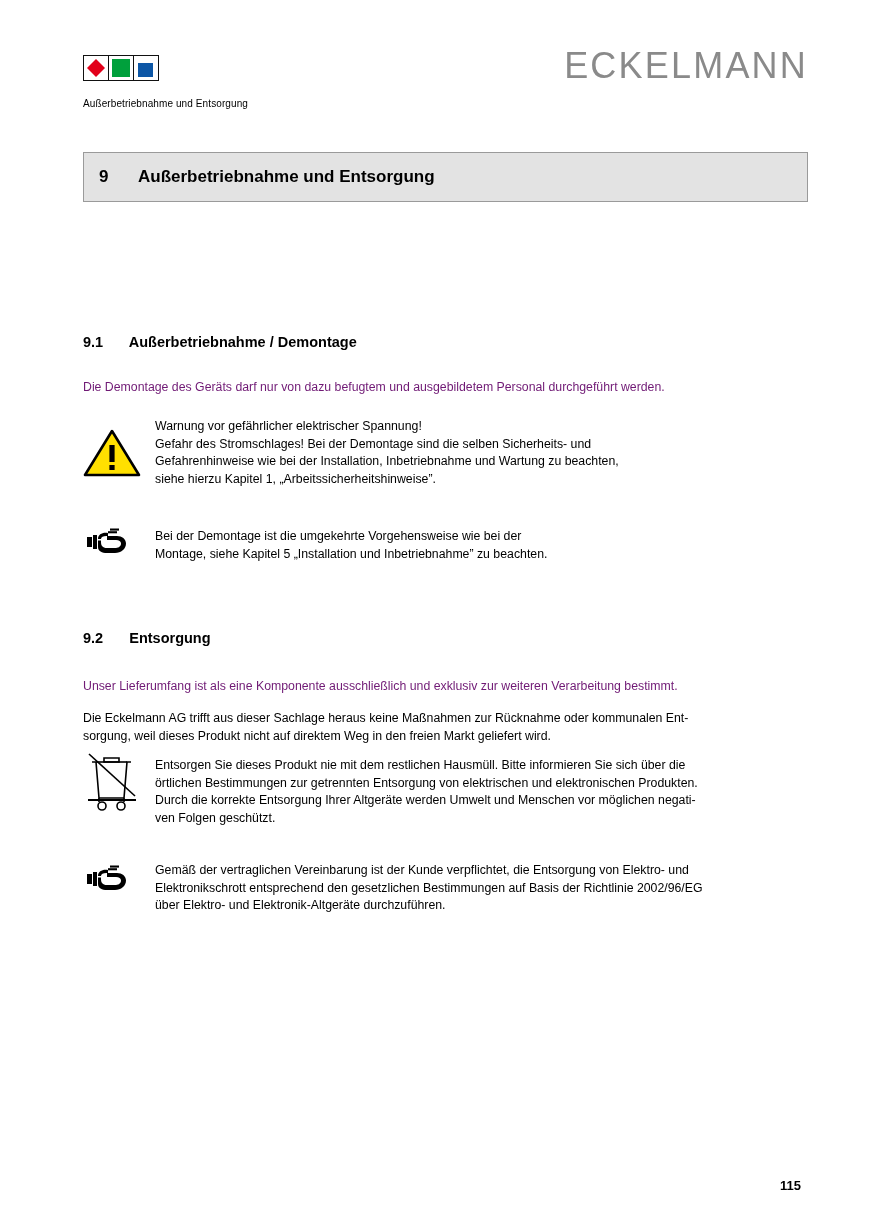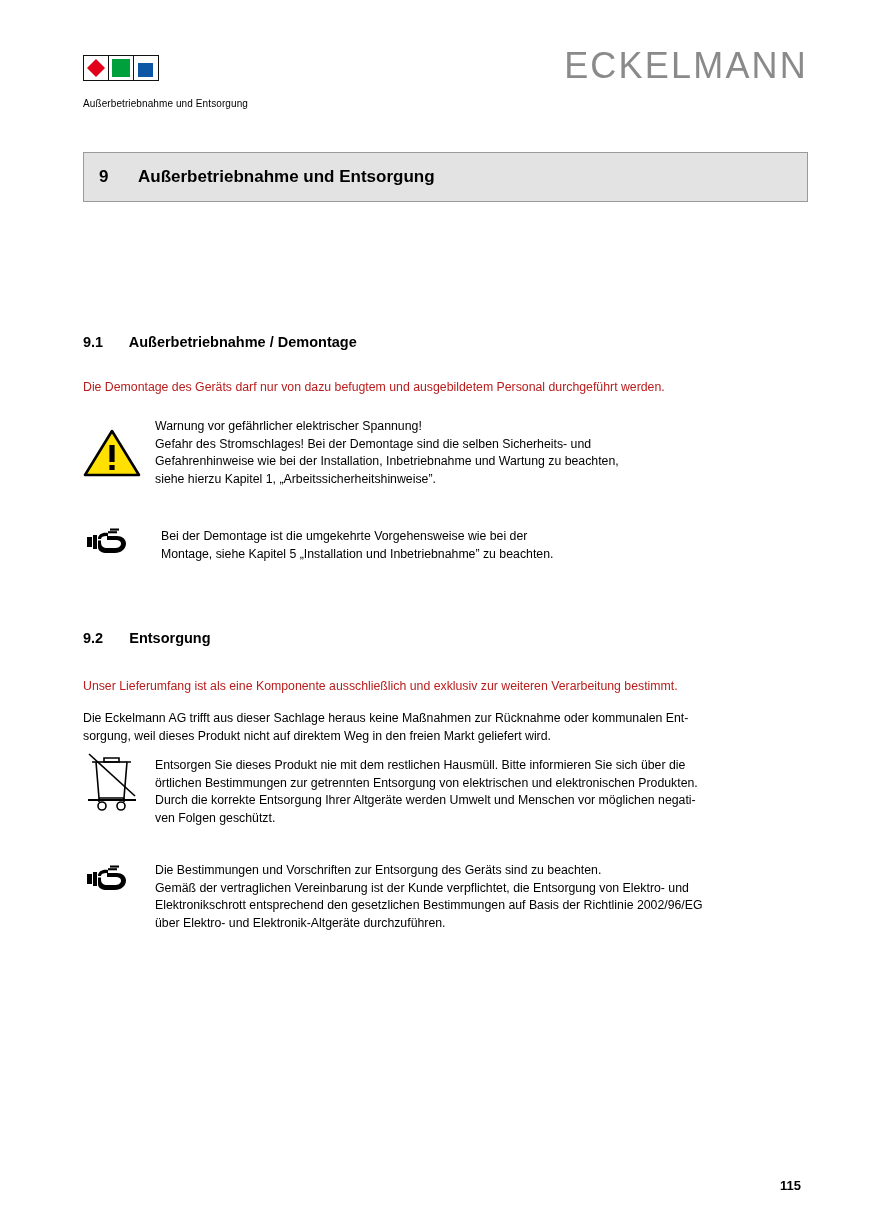--- a/index.html
+++ b/index.html
@@ -90,21 +90,21 @@
     position: absolute;
     font-size: 14.5px;
     font-weight: bold;
   }
   .sec-num { position: absolute; }
 
   .para {
     position: absolute;
     font-size: 12.3px;
     line-height: 17.5px;
-    color: #b91c1c;
+    color: #701a75;
   }
 
   .block {
     position: absolute;
   }
   .block .btext {
     font-size: 12.3px;
     line-height: 17.5px;
   }
   .bold { font-weight: normal; }
@@ -186,21 +186,21 @@
       <g fill="#000000">
         <path d="M2,9 L2,19 L7,19 L7,9 Z"></path>
         <path d="M8,7 L8,21 L12,21 L12,7 Z"></path>
         <path d="M13,11 C13,6 18,4 23,5 L23,8 C19,7.6 16,8.6 16,11 Z"></path>
         <path d="M13,12.5 L13,19 C13,23 17,25 22,25 L30,25 C36,25 41,21 41,15.5 C41,11 37,8 32,8 L22,8 L22,12 L31,12 C34,12 36,13.4 36,15.6 C36,18 34,20 31,20 L22,20 C17.5,20 16,17.5 16,14 L16,12.5 Z"></path>
         <rect x="23" y="3.2" width="9" height="2.1"></rect>
         <rect x="25" y="0.5" width="9" height="2.1"></rect>
       </g>
     </svg>
   </div>
-  <div class="block" style="left:161px; top:528px; width:645px;">
+  <div class="block" style="left:155px; top:528px; width:645px;">
     <div class="btext">Bei der Demontage ist die umgekehrte Vorgehensweise wie bei der</div>
     <div class="btext">Montage, siehe Kapitel 5 „Installation und Inbetriebnahme” zu beachten.</div>
   </div>
 
   <div class="sec-head" style="left:83px; top:630px;">
     <span>9.2</span>
     <span style="display:inline-block; width:18px;"></span>
     <span>Entsorgung</span>
   </div>
 
@@ -238,21 +238,20 @@
         <path d="M2,9 L2,19 L7,19 L7,9 Z"></path>
         <path d="M8,7 L8,21 L12,21 L12,7 Z"></path>
         <path d="M13,11 C13,6 18,4 23,5 L23,8 C19,7.6 16,8.6 16,11 Z"></path>
         <path d="M13,12.5 L13,19 C13,23 17,25 22,25 L30,25 C36,25 41,21 41,15.5 C41,11 37,8 32,8 L22,8 L22,12 L31,12 C34,12 36,13.4 36,15.6 C36,18 34,20 31,20 L22,20 C17.5,20 16,17.5 16,14 L16,12.5 Z"></path>
         <rect x="23" y="3.2" width="9" height="2.1"></rect>
         <rect x="25" y="0.5" width="9" height="2.1"></rect>
       </g>
     </svg>
   </div>
   <div class="block" style="left:155px; top:862px; width:655px;">
-    <div class="btext">Die Bestimmungen und Vorschriften zur Entsorgung des Geräts sind zu beachten.</div>
     <div class="btext">Gemäß der vertraglichen Vereinbarung ist der Kunde verpflichtet, die Entsorgung von Elektro- und</div>
     <div class="btext">Elektronikschrott entsprechend den gesetzlichen Bestimmungen auf Basis der Richtlinie 2002/96/EG</div>
     <div class="btext">über Elektro- und Elektronik-Altgeräte durchzuführen.</div>
   </div>
 
   <div class="footer-left">Version 2.09   09. April 2014</div>
   <div class="footer-right">115</div>
 
 </div>
 

